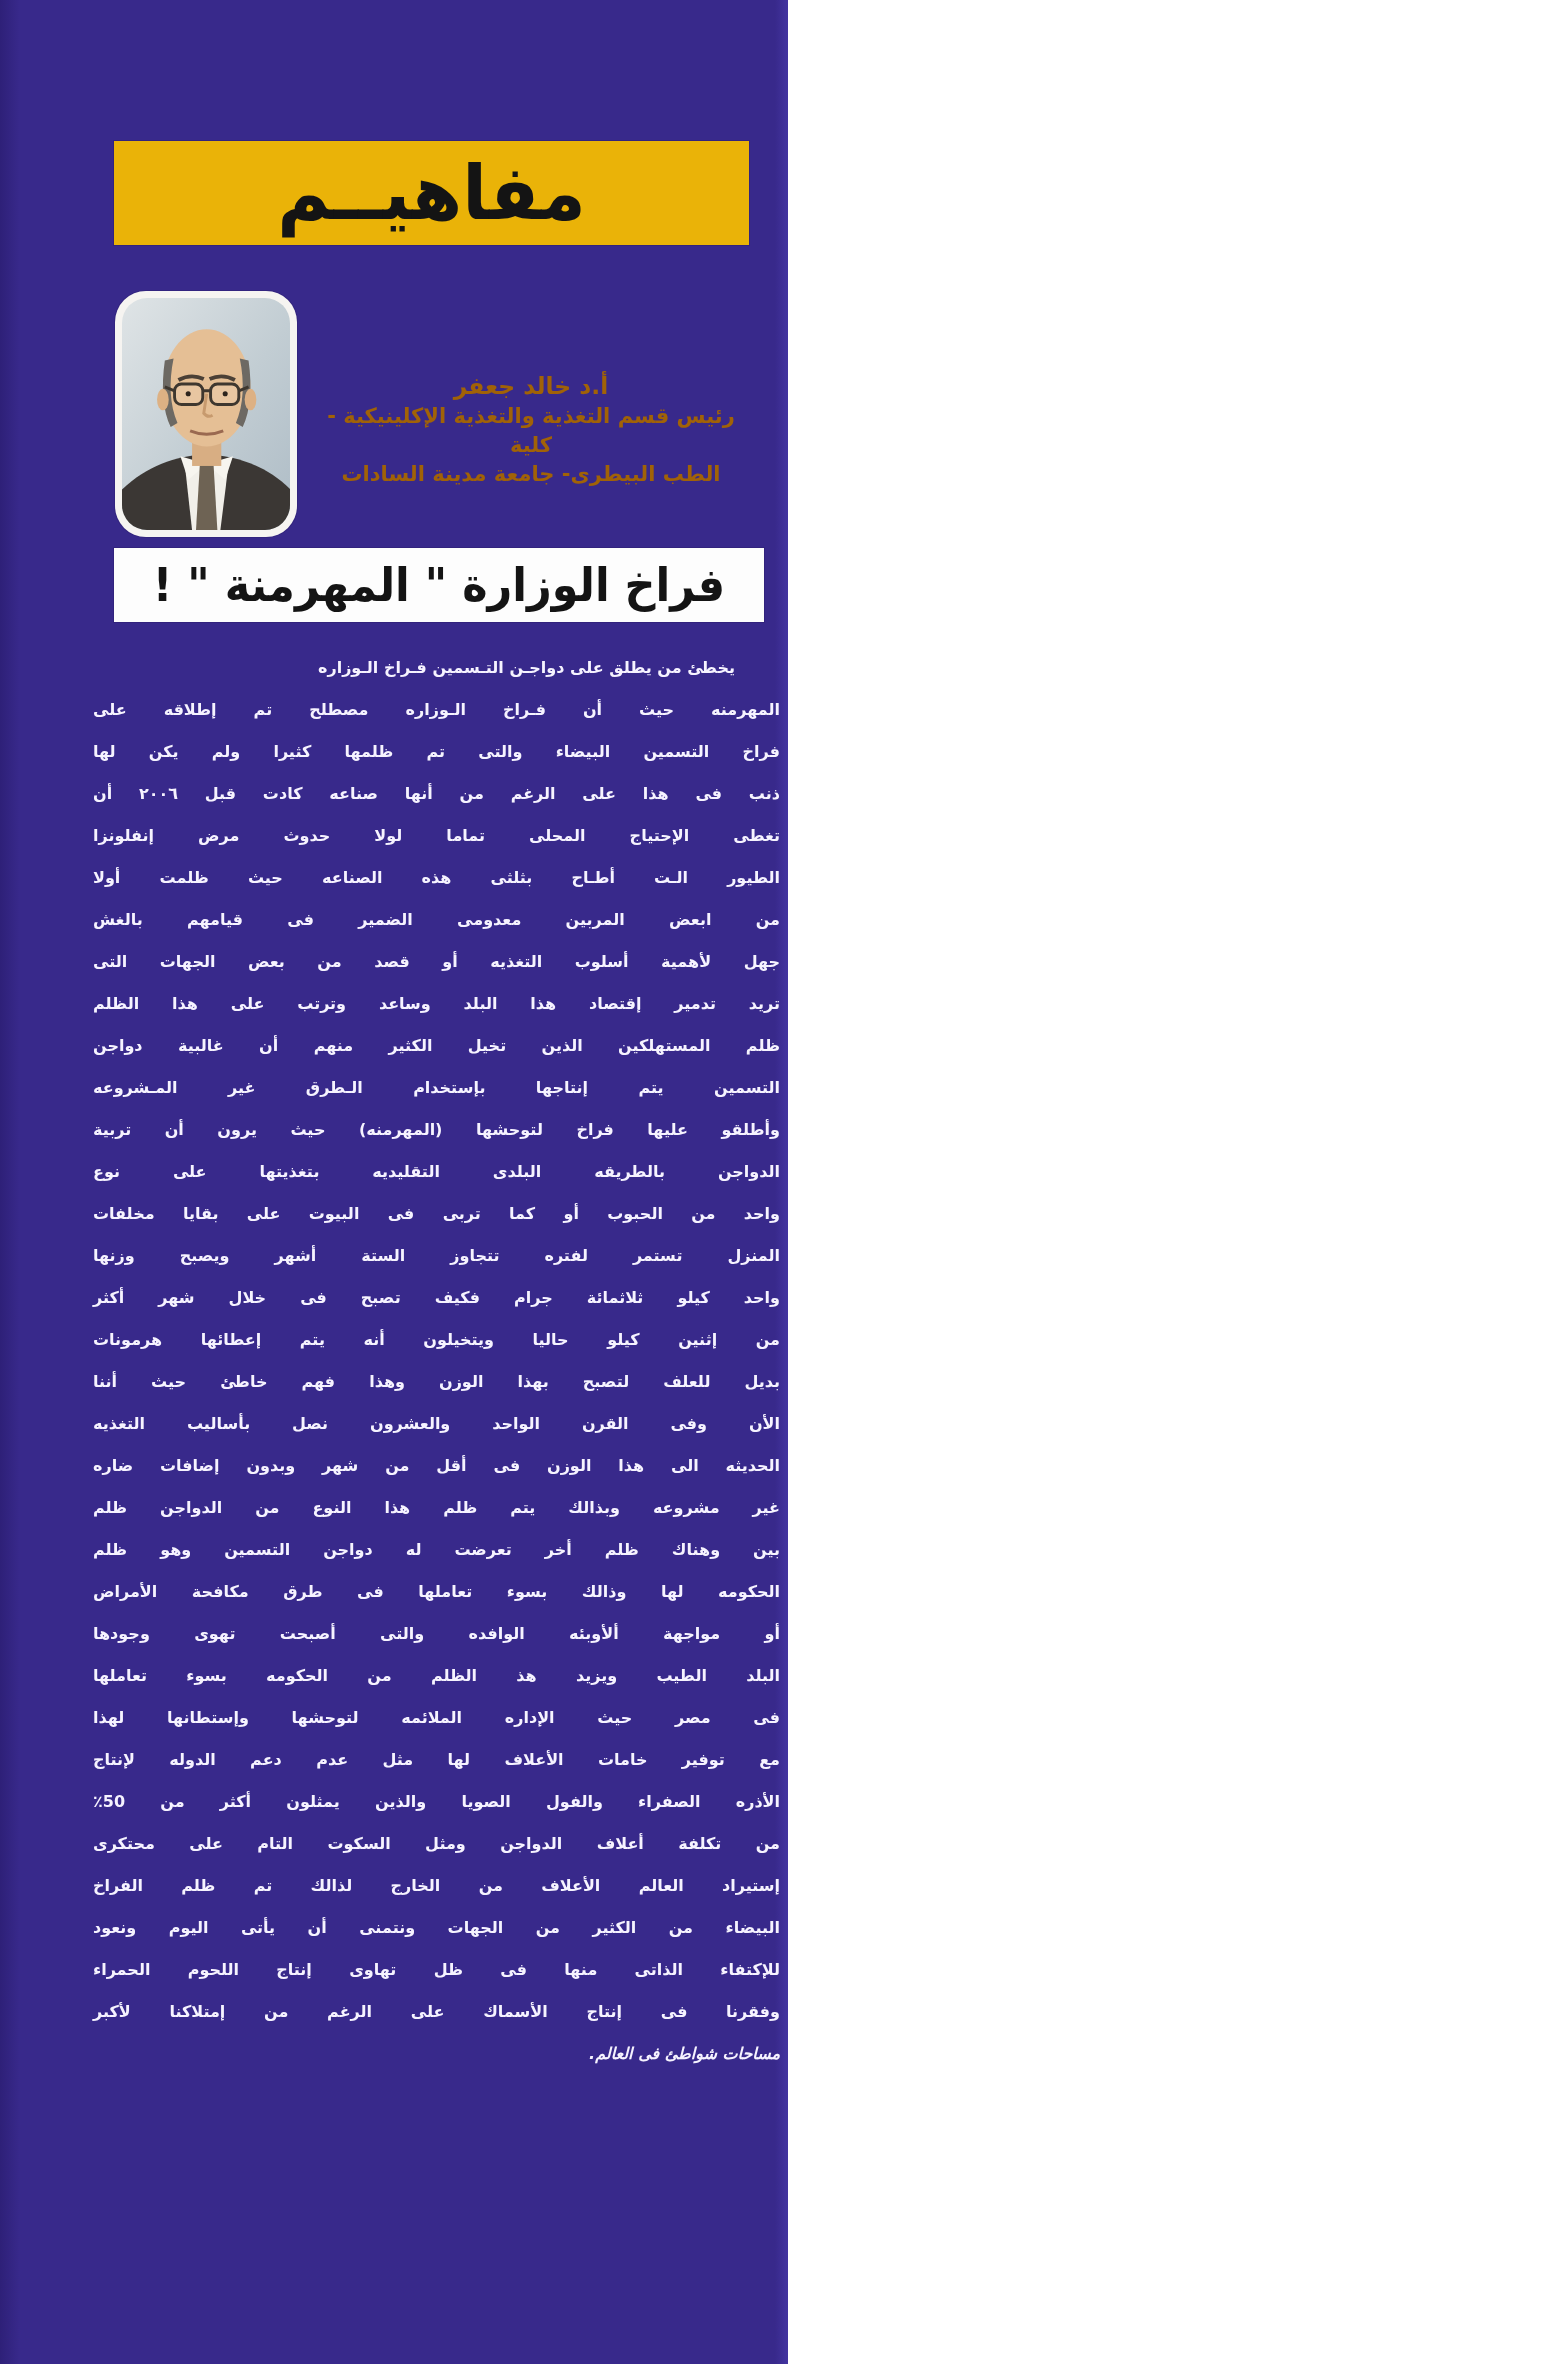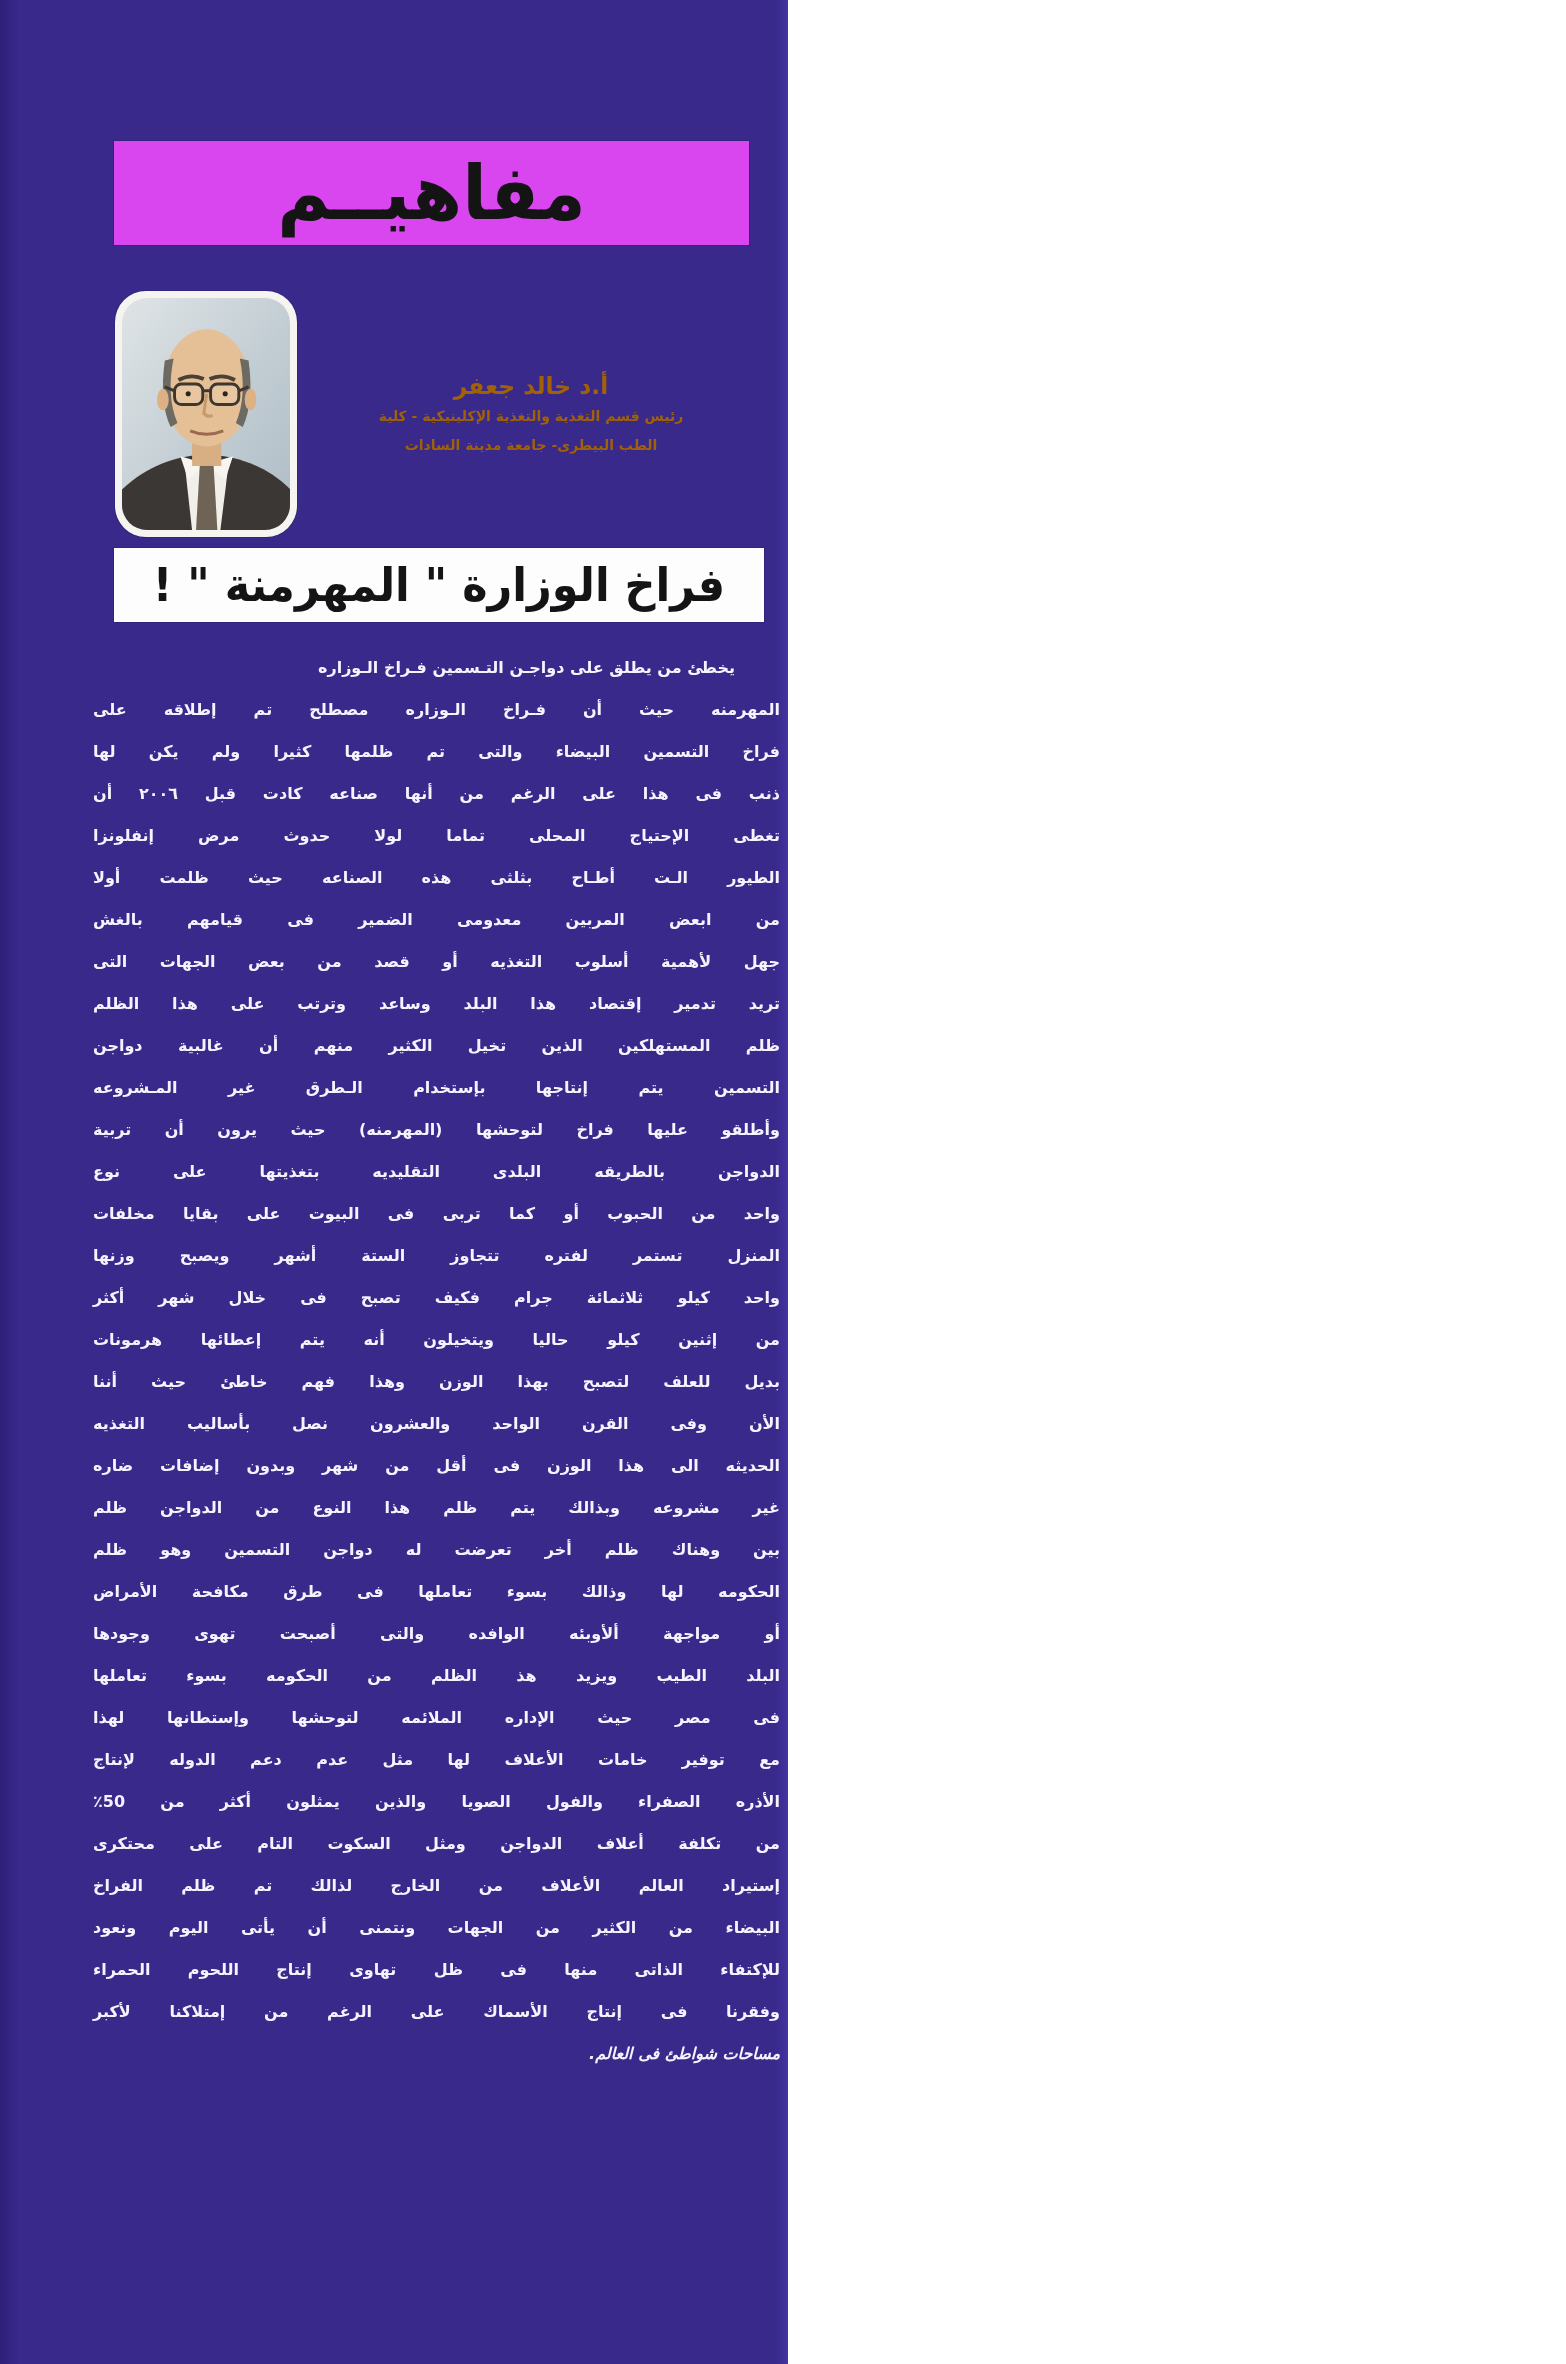--- a/index.html
+++ b/index.html
@@ -6,39 +6,39 @@
   body{
     width:1566px;height:2364px;position:relative;background:#ffffff;
     font-family:"DejaVu Sans", sans-serif;overflow:hidden;
   }
   .band{
     position:absolute;left:0;top:0;width:788px;height:2364px;
     background:linear-gradient(90deg,#2e2078 0px,#38298b 19.5px,#38298b 775px,#4334a0 788px);
   }
   .masthead-box{
     position:absolute;left:114px;top:141px;width:635px;height:104px;
-    background:#d946ef;box-shadow:0 0 0 1px rgba(40,25,100,.35);
+    background:#eab308;box-shadow:0 0 0 1px rgba(40,25,100,.35);
     display:flex;align-items:center;justify-content:center;
   }
   .masthead-title{
     font-size:72px;font-weight:bold;color:#141414;direction:rtl;
     transform:scaleY(1.05);letter-spacing:-2px;
   }
   .photo{
     position:absolute;left:115px;top:291px;width:182px;height:246px;
     background:#f6f4f1;border-radius:31px;box-sizing:border-box;padding:6.8px;
     box-shadow:0 0 0 1px rgba(40,25,100,.3);
   }
   .photo-inner{width:100%;height:100%;border-radius:25px;overflow:hidden;display:block;}
   .author{
     position:absolute;left:304px;top:370px;width:454px;
     direction:rtl;text-align:center;color:#a16207;font-weight:bold;
   }
   .author-name{font-size:23.4px;line-height:32px;}
-  .author-role{font-size:14px;line-height:29px;}
+  .author-role{font-size:21px;line-height:29px;}
   .headline-box{
     position:absolute;left:114px;top:548px;width:650px;height:74px;
     background:#fdfdfd;box-shadow:0 0 0 1px rgba(40,25,100,.35);
     display:flex;align-items:center;justify-content:center;
   }
   .headline{
     font-size:43px;font-weight:bold;color:#141414;direction:rtl;
     transform:scaleY(1.08);white-space:nowrap;
   }
   .article-body{

